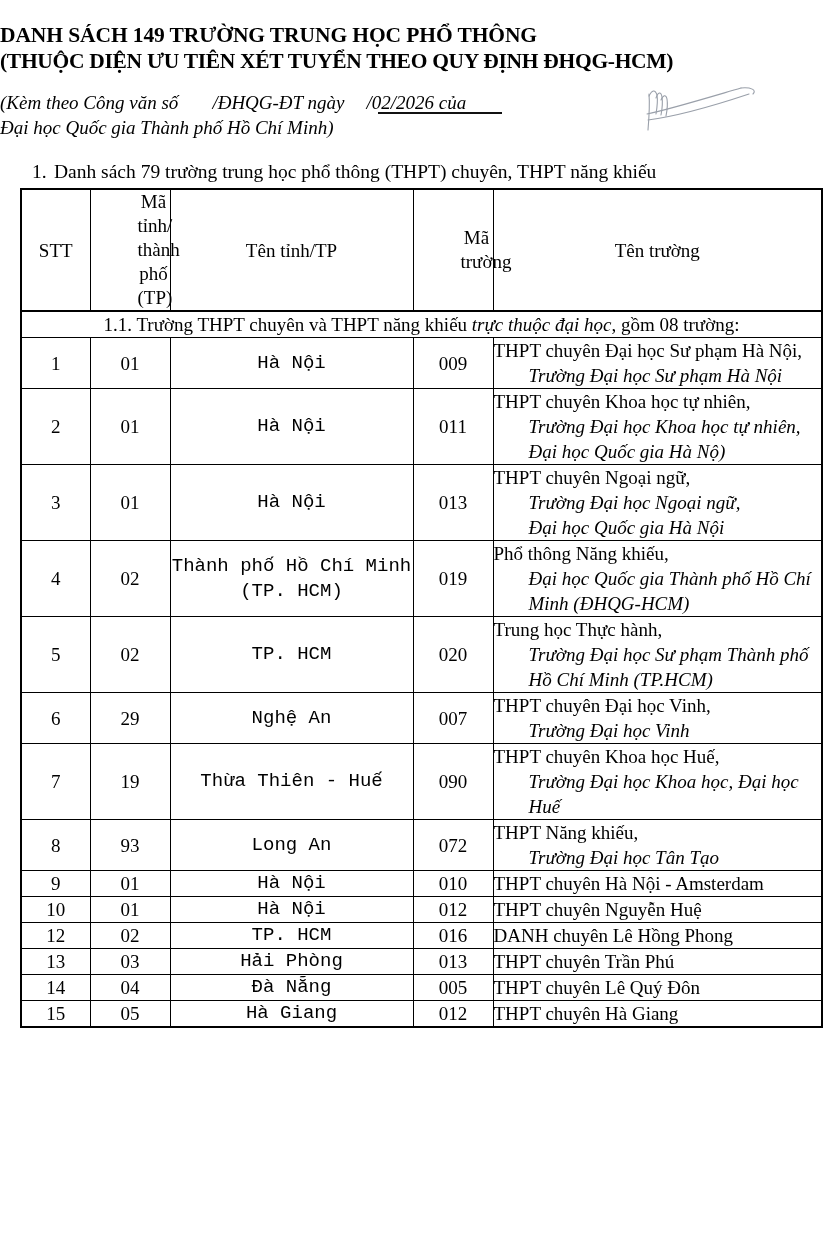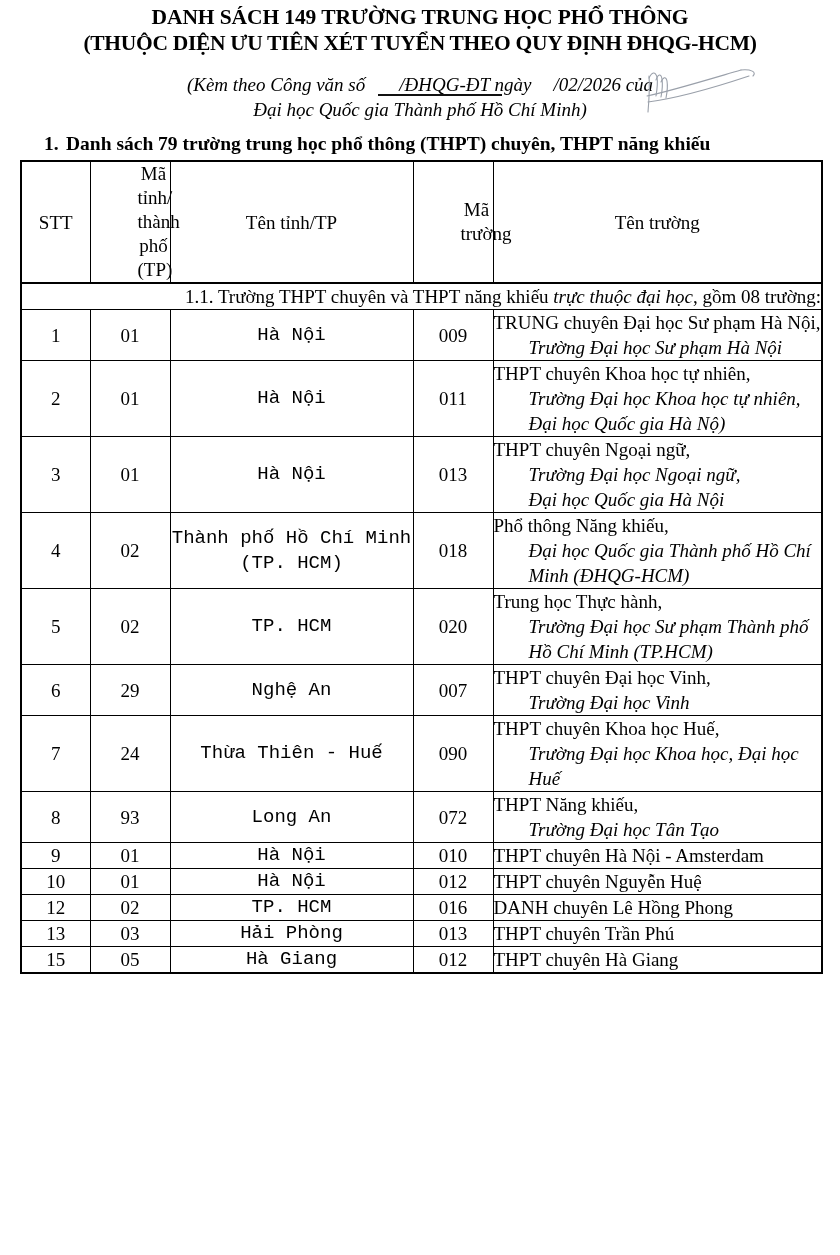--- a/index.html
+++ b/index.html
@@ -18,22 +18,21 @@
 
   .page {
     position: relative;
     width: 840px;
     height: 1255px;
     box-sizing: border-box;
   }
 
   
   .doc-header {
-    text-align: center;
-    padding-top: 4px;
+    padding-top: 22px;
   }
   .title-line {
     font-weight: bold;
     font-size: 21.5px;
     line-height: 26px;
     letter-spacing: -0.1px;
     white-space: nowrap;
   }
   .title-line-2 {
     font-weight: bold;
@@ -72,25 +71,25 @@
     position: absolute;
     left: 645px;
     top: -6px;
     width: 120px;
     height: 52px;
     pointer-events: none;
   }
 
   
   .section-heading {
-    font-weight: bold;
+    font-weight: normal;
     font-size: 19.5px;
     line-height: 24px;
-    margin: 10px 0 4px 0;
-    padding-left: 44px;
+    margin: 20px 0 4px 0;
+    padding-left: 32px;
     white-space: nowrap;
   }
   .section-heading .num {
     display: inline-block;
     width: 22px;
   }
 
   
   .tbl-wrap {
     margin-left: 20px;
@@ -125,21 +124,21 @@
   }
   .hcell.tall {
     line-height: 24px;
     padding-left: 47px;
   }
 
   .subheader td {
     padding: 5px 6px 5px 8px;
     font-size: 19px;
     line-height: 24px;
-    text-align: right;
+    text-align: center;
     border-top: 2px solid #000;
     border-bottom: 2px solid #000;
     white-space: nowrap;
   }
   .subheader td i {
     font-style: italic;
   }
 
   td.c-num, td.c-code, td.c-mtr {
     text-align: center;
@@ -234,21 +233,21 @@
             <td colspan="5"><span>1.1. Trường THPT chuyên và THPT năng khiếu </span><i>trực thuộc đại học</i><span>, gồm 08 trường:</span></td>
           </tr>
           <tr>
             <td class="c-num">1</td>
             <td class="c-code">01</td>
             <td class="c-prov">
               <span class="plain">Hà Nội</span>
             </td>
             <td class="c-mtr">009</td>
             <td class="c-school">
-              <span class="plain">TRUNG chuyên Đại học Sư phạm Hà Nội,</span>
+              <span class="plain">THPT chuyên Đại học Sư phạm Hà Nội,</span>
               <span class="ital">Trường Đại học Sư phạm Hà Nội</span>
             </td>
           </tr>
           <tr>
             <td class="c-num">2</td>
             <td class="c-code">01</td>
             <td class="c-prov">
               <span class="plain">Hà Nội</span>
             </td>
             <td class="c-mtr">011</td>
@@ -271,21 +270,21 @@
               <span class="ital">Đại học Quốc gia Hà Nội</span>
             </td>
           </tr>
           <tr>
             <td class="c-num">4</td>
             <td class="c-code">02</td>
             <td class="c-prov">
               <span class="plain">Thành phố Hồ Chí Minh</span>
               <span class="plain">(TP. HCM)</span>
             </td>
-            <td class="c-mtr">018</td>
+            <td class="c-mtr">019</td>
             <td class="c-school">
               <span class="plain">Phổ thông Năng khiếu,</span>
               <span class="ital">Đại học Quốc gia Thành phố Hồ Chí Minh (ĐHQG-HCM)</span>
             </td>
           </tr>
           <tr>
             <td class="c-num">5</td>
             <td class="c-code">02</td>
             <td class="c-prov">
               <span class="plain">TP. HCM</span>
@@ -303,21 +302,21 @@
               <span class="plain">Nghệ An</span>
             </td>
             <td class="c-mtr">007</td>
             <td class="c-school">
               <span class="plain">THPT chuyên Đại học Vinh,</span>
               <span class="ital">Trường Đại học Vinh</span>
             </td>
           </tr>
           <tr>
             <td class="c-num">7</td>
-            <td class="c-code">24</td>
+            <td class="c-code">19</td>
             <td class="c-prov">
               <span class="plain">Thừa Thiên - Huế</span>
             </td>
             <td class="c-mtr">090</td>
             <td class="c-school">
               <span class="plain">THPT chuyên Khoa học Huế,</span>
               <span class="ital">Trường Đại học Khoa học, Đại học Huế</span>
             </td>
           </tr>
           <tr>
@@ -367,20 +366,31 @@
           </tr>
           <tr>
             <td class="c-num">13</td>
             <td class="c-code">03</td>
             <td class="c-prov">
               <span class="plain">Hải Phòng</span>
             </td>
             <td class="c-mtr">013</td>
             <td class="c-school">
               <span class="plain">THPT chuyên Trần Phú</span>
+            </td>
+          </tr>
+          <tr>
+            <td class="c-num">14</td>
+            <td class="c-code">04</td>
+            <td class="c-prov">
+              <span class="plain">Đà Nẵng</span>
+            </td>
+            <td class="c-mtr">005</td>
+            <td class="c-school">
+              <span class="plain">THPT chuyên Lê Quý Đôn</span>
             </td>
           </tr>
           <tr>
             <td class="c-num">15</td>
             <td class="c-code">05</td>
             <td class="c-prov">
               <span class="plain">Hà Giang</span>
             </td>
             <td class="c-mtr">012</td>
             <td class="c-school">

